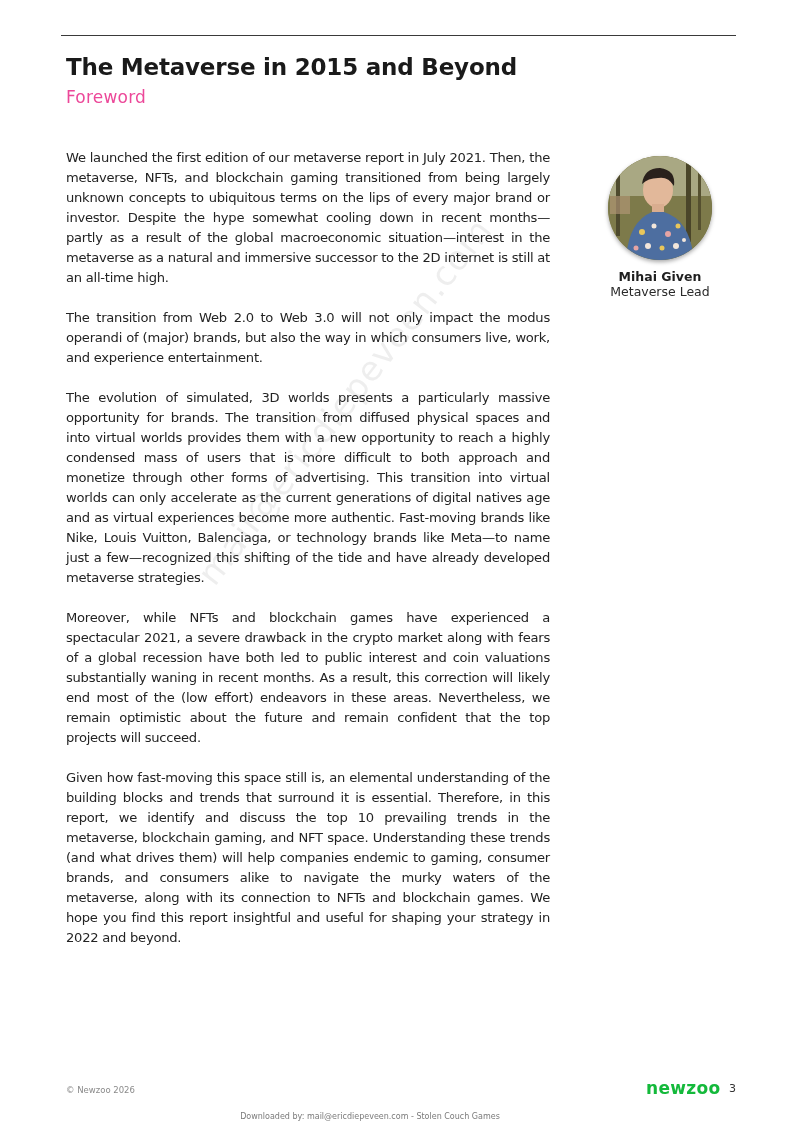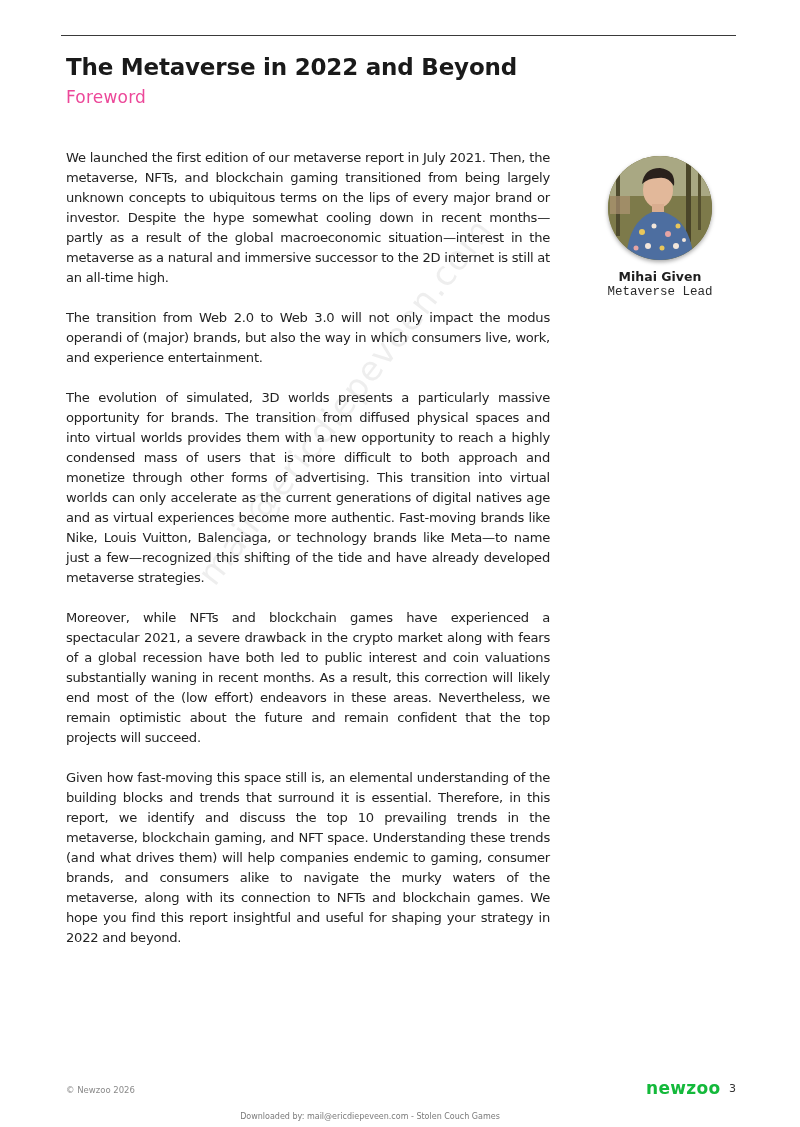--- a/index.html
+++ b/index.html
@@ -86,21 +86,20 @@
       margin-top: 9px;
       font-size: 12.5px;
       font-weight: bold;
       color: #1f1f1f;
       line-height: 15px;
     }
     .author-role {
       font-size: 12.5px;
       color: #2a2a2a;
       line-height: 16px;
-      font-family: Liberation Mono, monospace;
     }
     .watermark {
       position: absolute;
       left: 205px;
       top: 560px;
       transform: rotate(-52deg);
       transform-origin: left center;
       font-family: "DejaVu Sans", sans-serif;
       font-size: 34px;
       color: rgba(120,120,120,0.13);
@@ -140,21 +139,21 @@
       text-align: center;
       font-size: 8px;
       color: #7a7a7a;
     }
   </style>
 </head>
 <body>
 
 <div class="top-rule"></div>
 
-<h1 class="page-title">The Metaverse in 2022 and Beyond</h1>
+<h1 class="page-title">The Metaverse in 2015 and Beyond</h1>
 <h2 class="page-subtitle">Foreword</h2>
 
 <div class="body-text">
   <p>We launched the first edition of our metaverse report in July 2021. Then, the metaverse, NFTs, and blockchain gaming transitioned from being largely unknown concepts to ubiquitous terms on the lips of every major brand or investor. Despite the hype somewhat cooling down in recent months—partly as a result of the global macroeconomic situation—interest in the metaverse as a natural and immersive successor to the 2D internet is still at an all-time high.</p>
   <p>The transition from Web 2.0 to Web 3.0 will not only impact the modus operandi of (major) brands, but also the way in which consumers live, work, and experience entertainment.</p>
   <p>The evolution of simulated, 3D worlds presents a particularly massive opportunity for brands. The transition from diffused physical spaces and into virtual worlds provides them with a new opportunity to reach a highly condensed mass of users that is more difficult to both approach and monetize through other forms of advertising. This transition into virtual worlds can only accelerate as the current generations of digital natives age and as virtual experiences become more authentic. Fast-moving brands like Nike, Louis Vuitton, Balenciaga, or technology brands like Meta—to name just a few—recognized this shifting of the tide and have already developed metaverse strategies.</p>
   <p>Moreover, while NFTs and blockchain games have experienced a spectacular 2021, a severe drawback in the crypto market along with fears of a global recession have both led to public interest and coin valuations substantially waning in recent months. As a result, this correction will likely end most of the (low effort) endeavors in these areas. Nevertheless, we remain optimistic about the future and remain confident that the top projects will succeed.</p>
   <p>Given how fast-moving this space still is, an elemental understanding of the building blocks and trends that surround it is essential. Therefore, in this report, we identify and discuss the top 10 prevailing trends in the metaverse, blockchain gaming, and NFT space. Understanding these trends (and what drives them) will help companies endemic to gaming, consumer brands, and consumers alike to navigate the murky waters of the metaverse, along with its connection to NFTs and blockchain games. We hope you find this report insightful and useful for shaping your strategy in 2022 and beyond.</p>
 </div>
 

